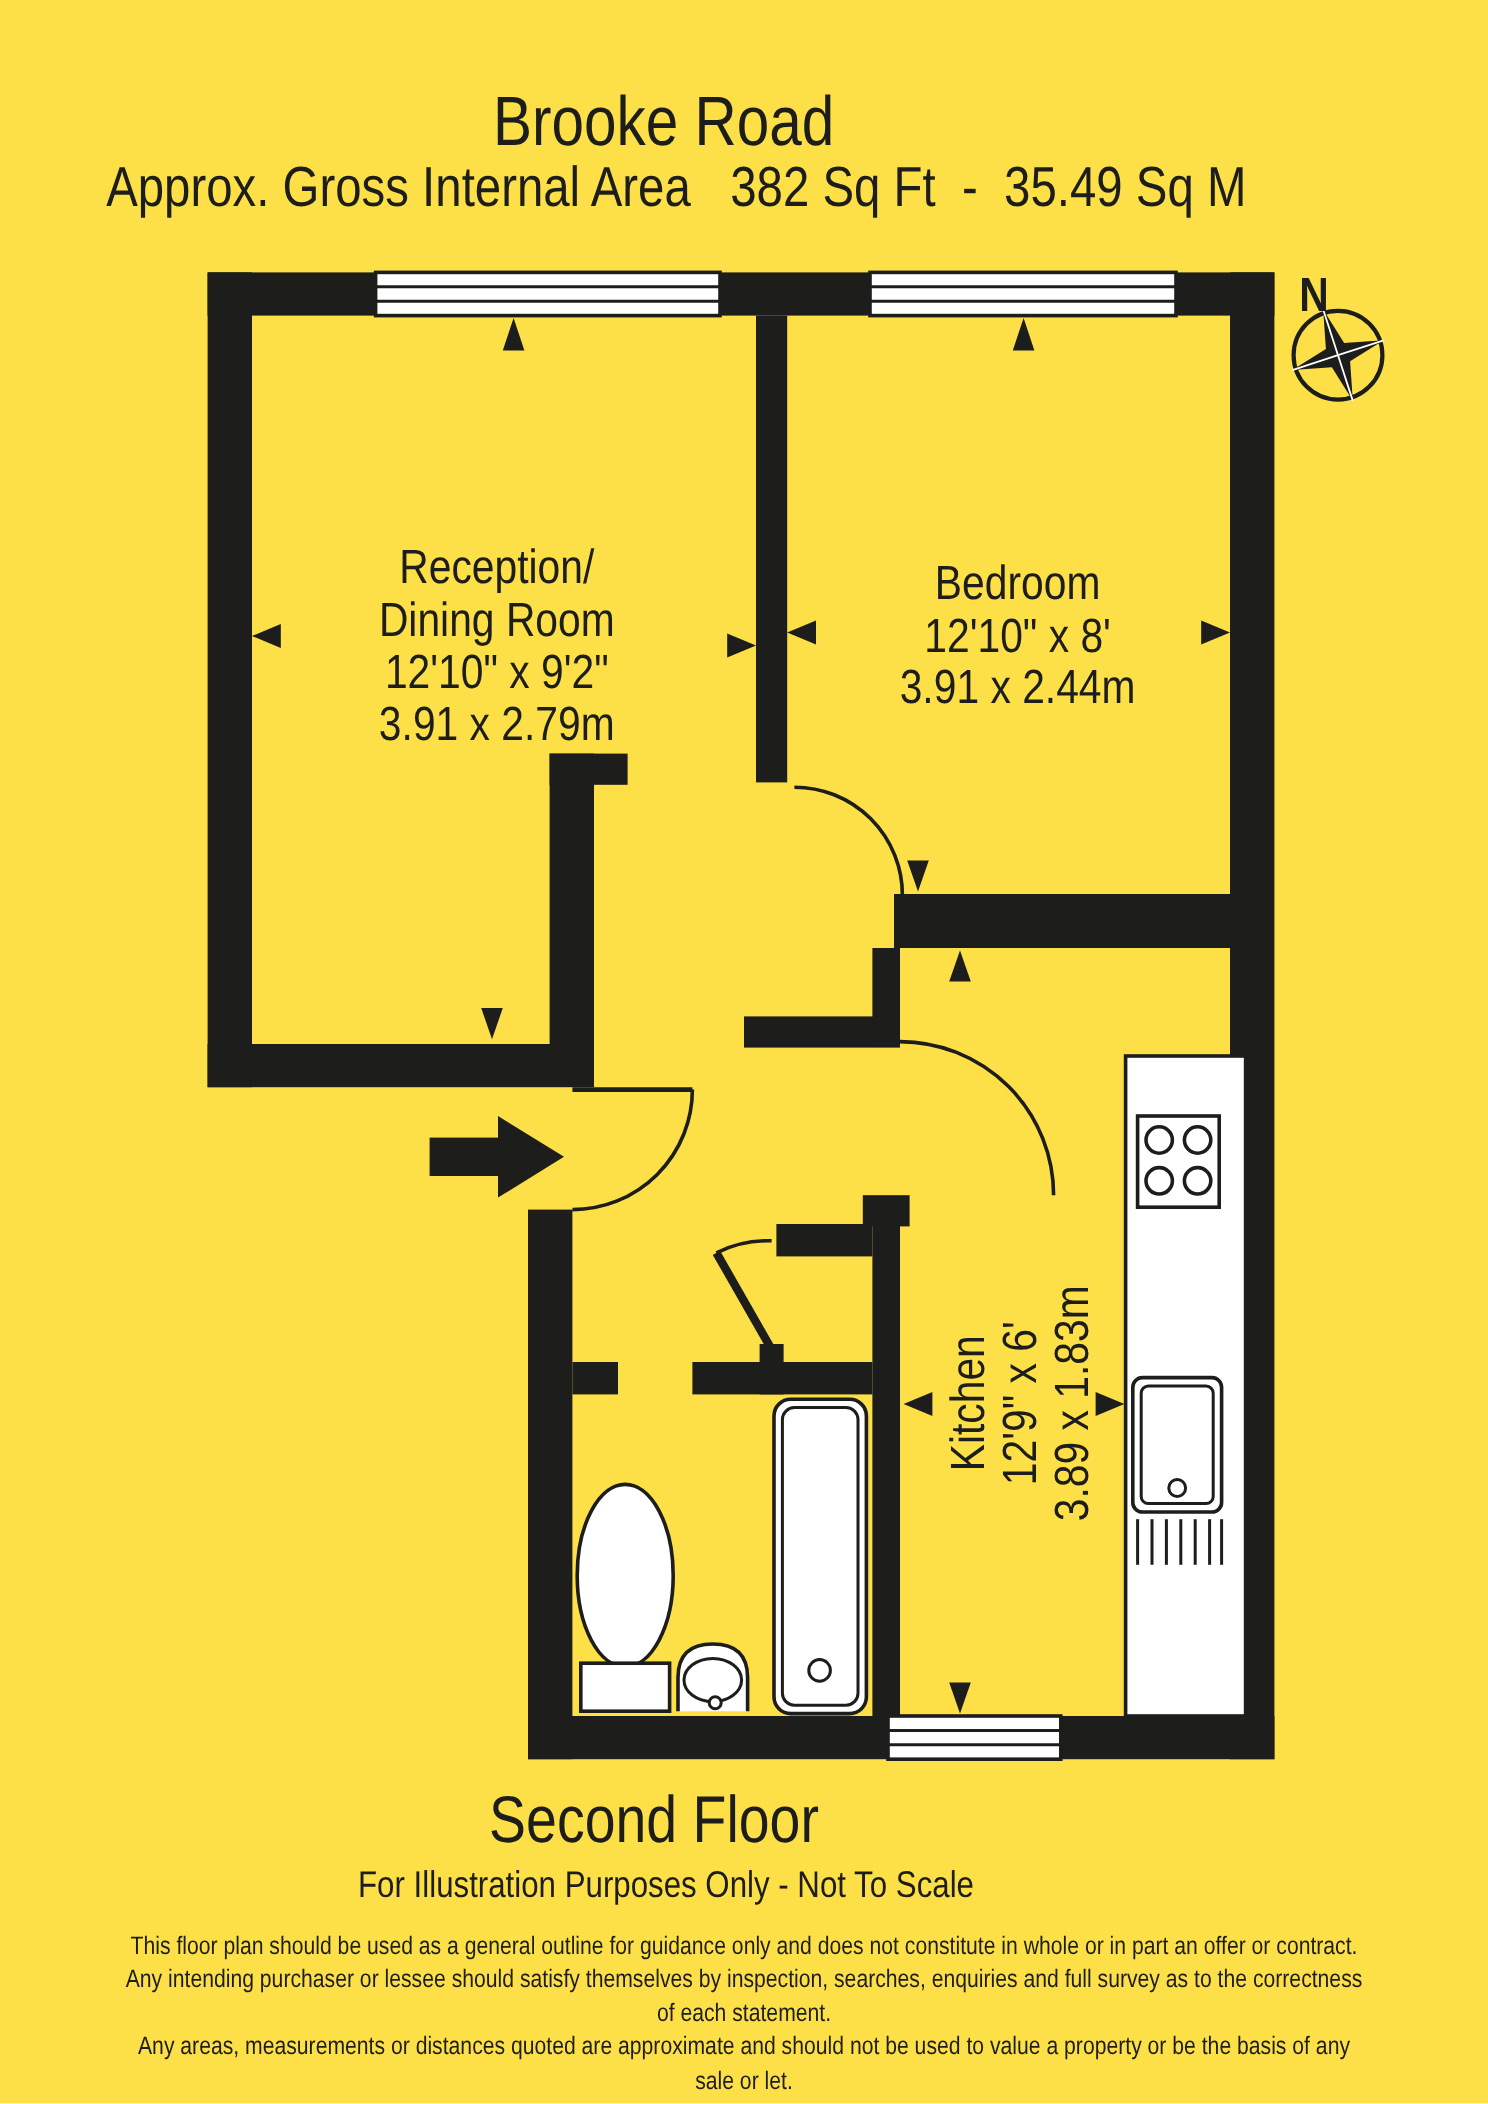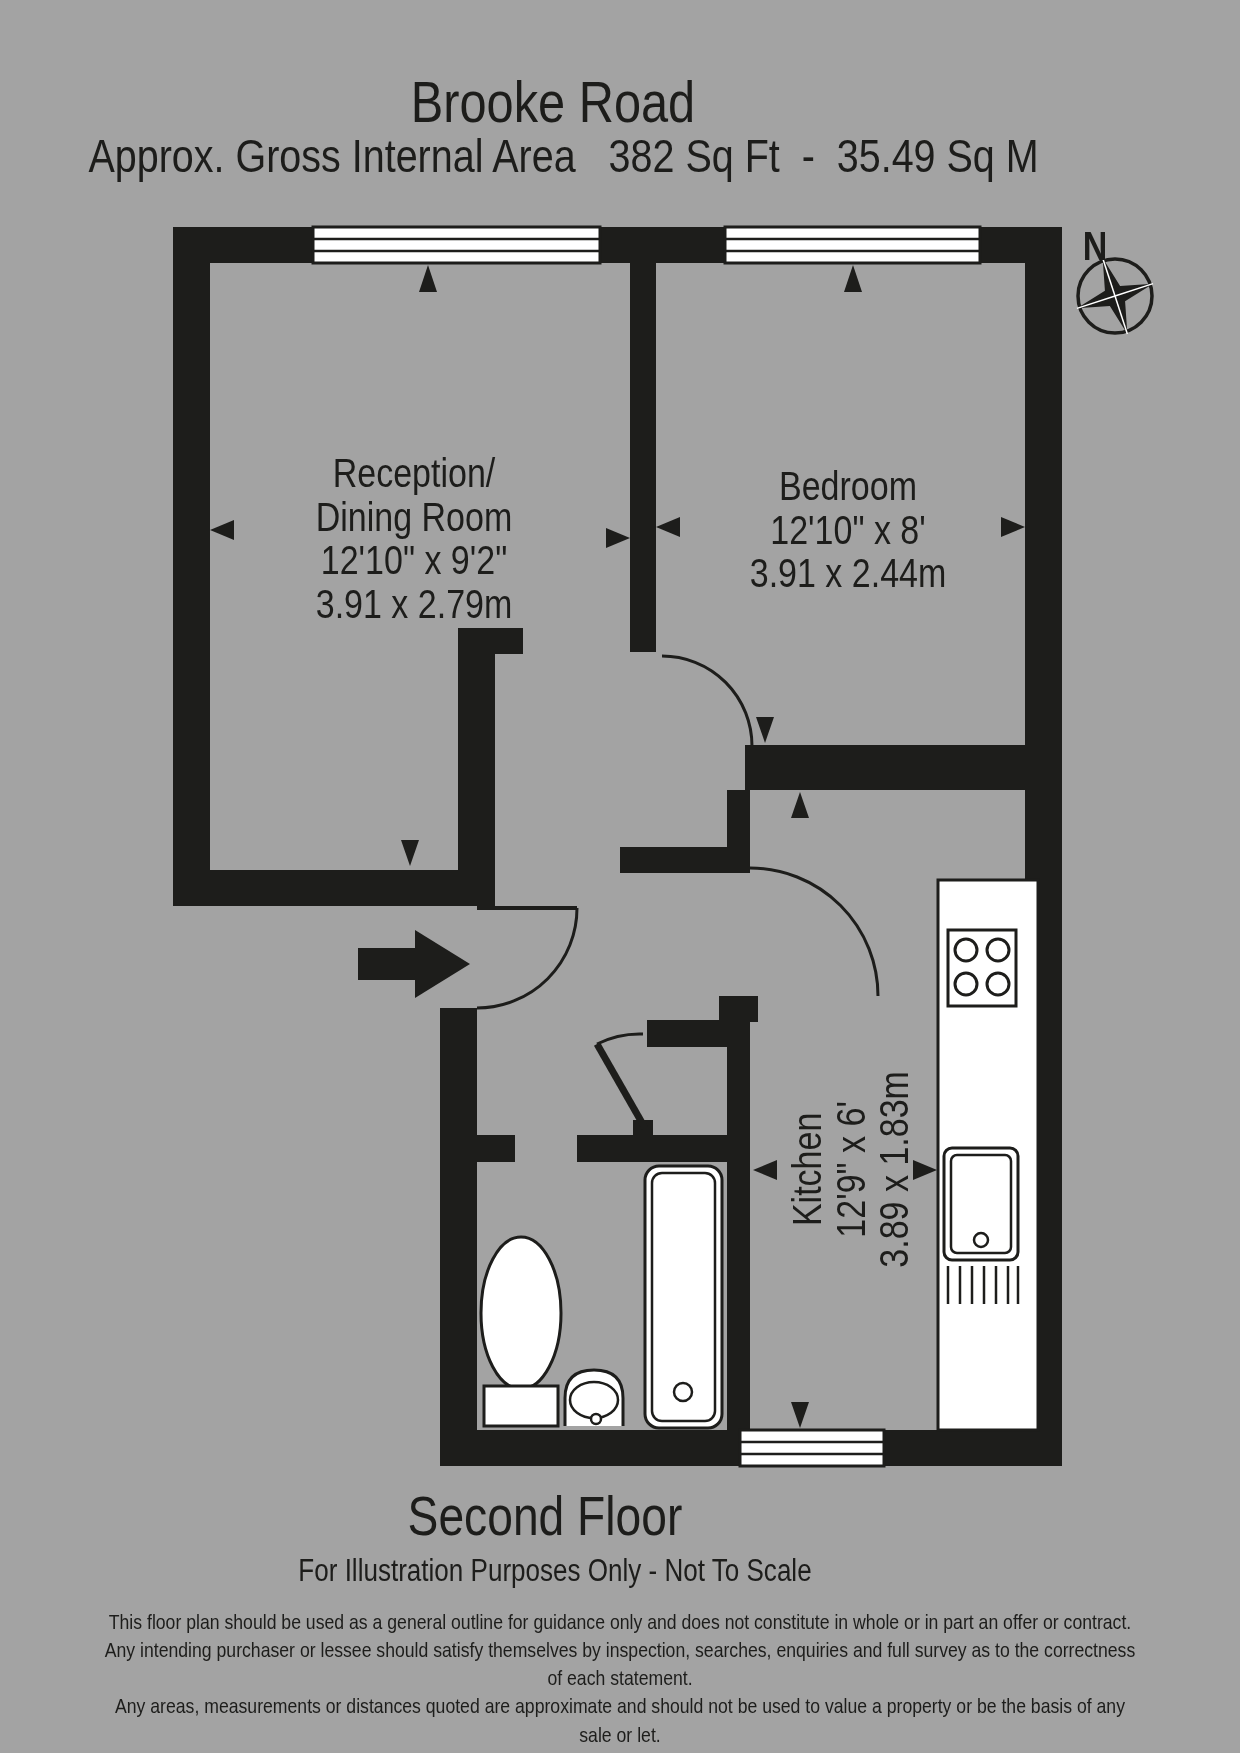--- a/index.html
+++ b/index.html
@@ -1,16 +1,16 @@
 <!DOCTYPE html>
 <html><head>
 <meta charset="utf-8">
 <style>
   html,body{margin:0;padding:0;background:#ffffff;}
-  #stage{position:relative;width:1240px;height:1753px;background:#a3a3a3;overflow:hidden;
+  #stage{position:relative;width:1240px;height:1753px;background:#fde047;overflow:hidden;
          font-family:"Liberation Sans", sans-serif;color:#1d1d1b;}
   #plan-svg{position:absolute;left:0;top:0;width:1240px;height:1753px;}
   .txt{position:absolute;text-align:center;color:#1d1d1b;transform-origin:50% 50%;}
   .cond{transform:scaleX(0.84);}
   .room-label{font-size:40px;line-height:1.09;white-space:nowrap;transform:translateX(-50%) scaleX(0.85);transform-origin:50% 0;}
   #title{left:0;top:68px;width:1106px;font-size:58px;white-space:pre;}
   #subtitle{left:0;top:128px;width:1106px;font-size:47px;white-space:pre;}
   #second-floor{left:0;top:1484px;width:1090px;font-size:55px;}
   #illustration-note{left:0;top:1553px;width:1110px;font-size:31px;}
   #legal{left:0;top:1608px;width:1240px;font-size:21px;line-height:1.34;}

